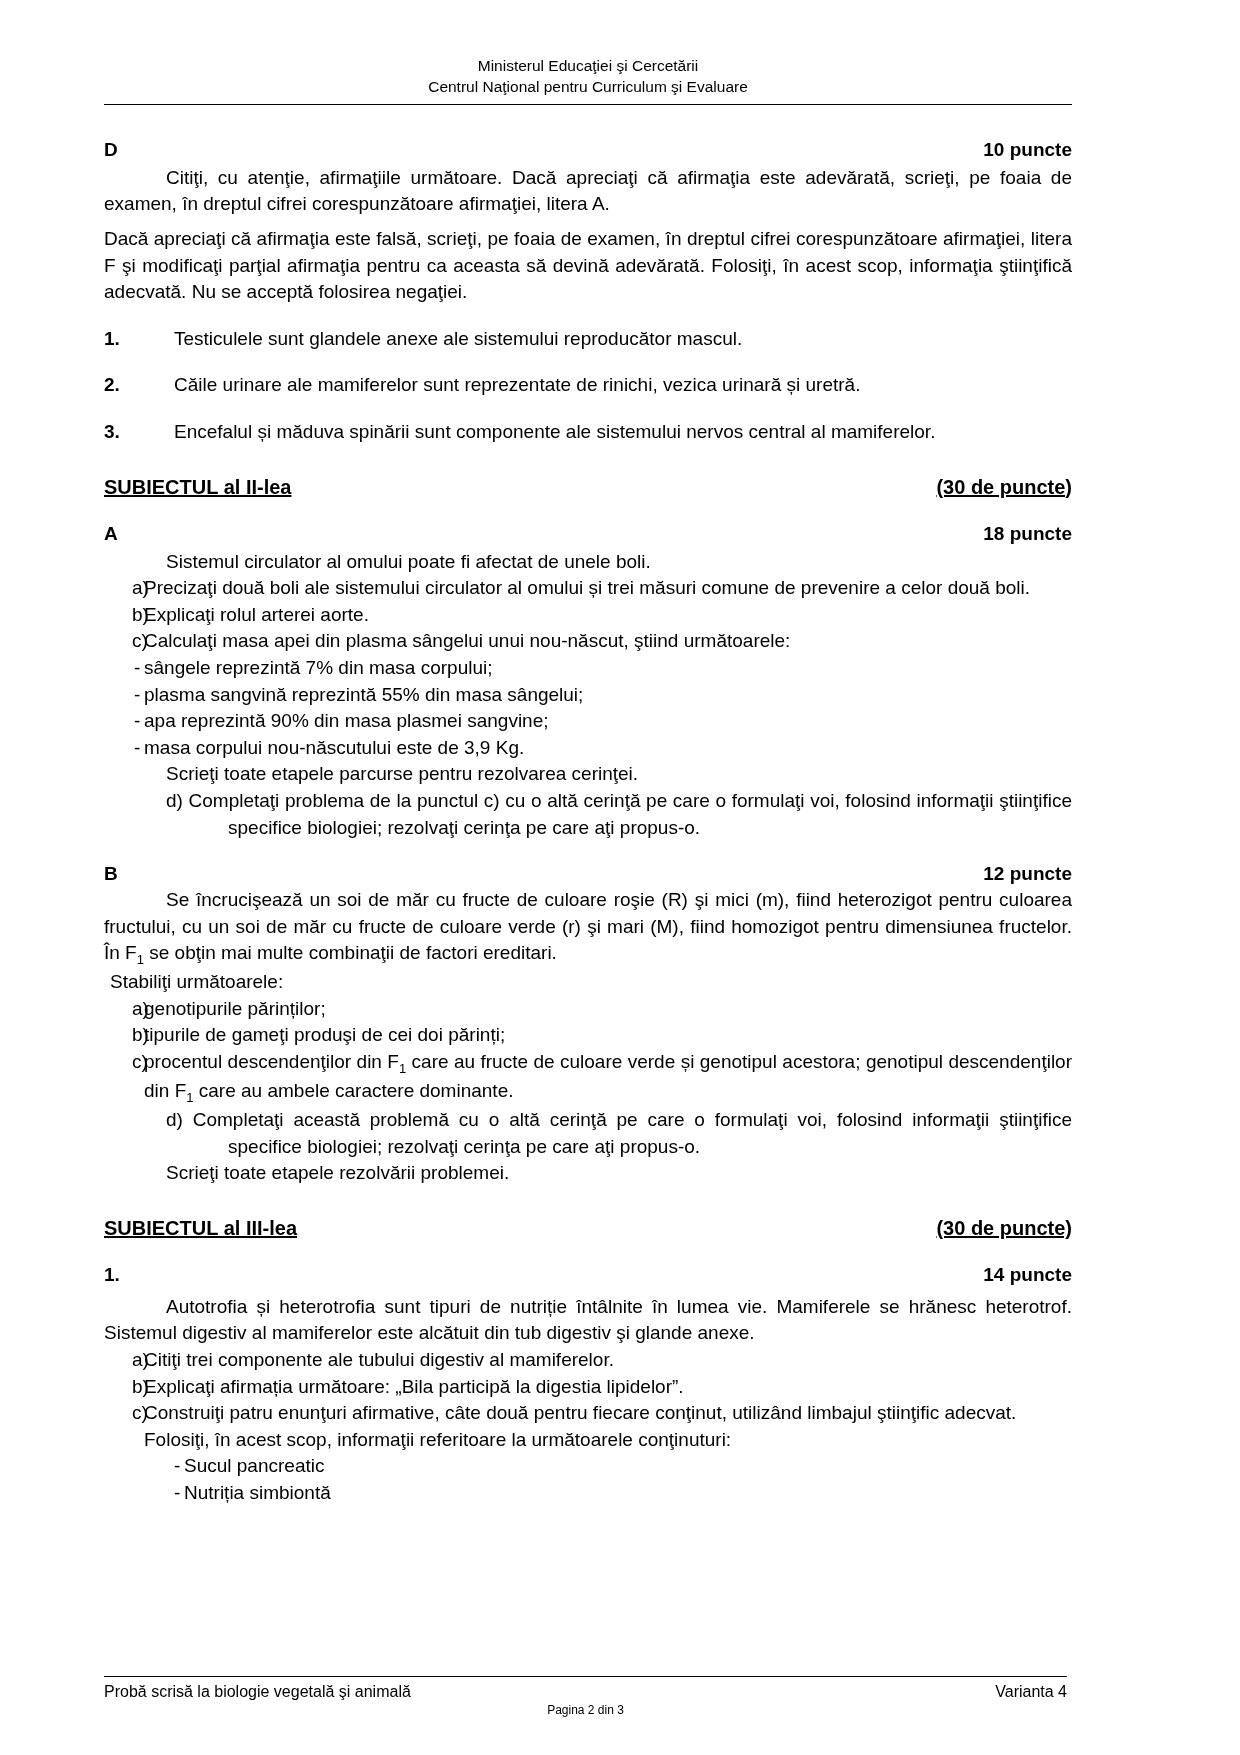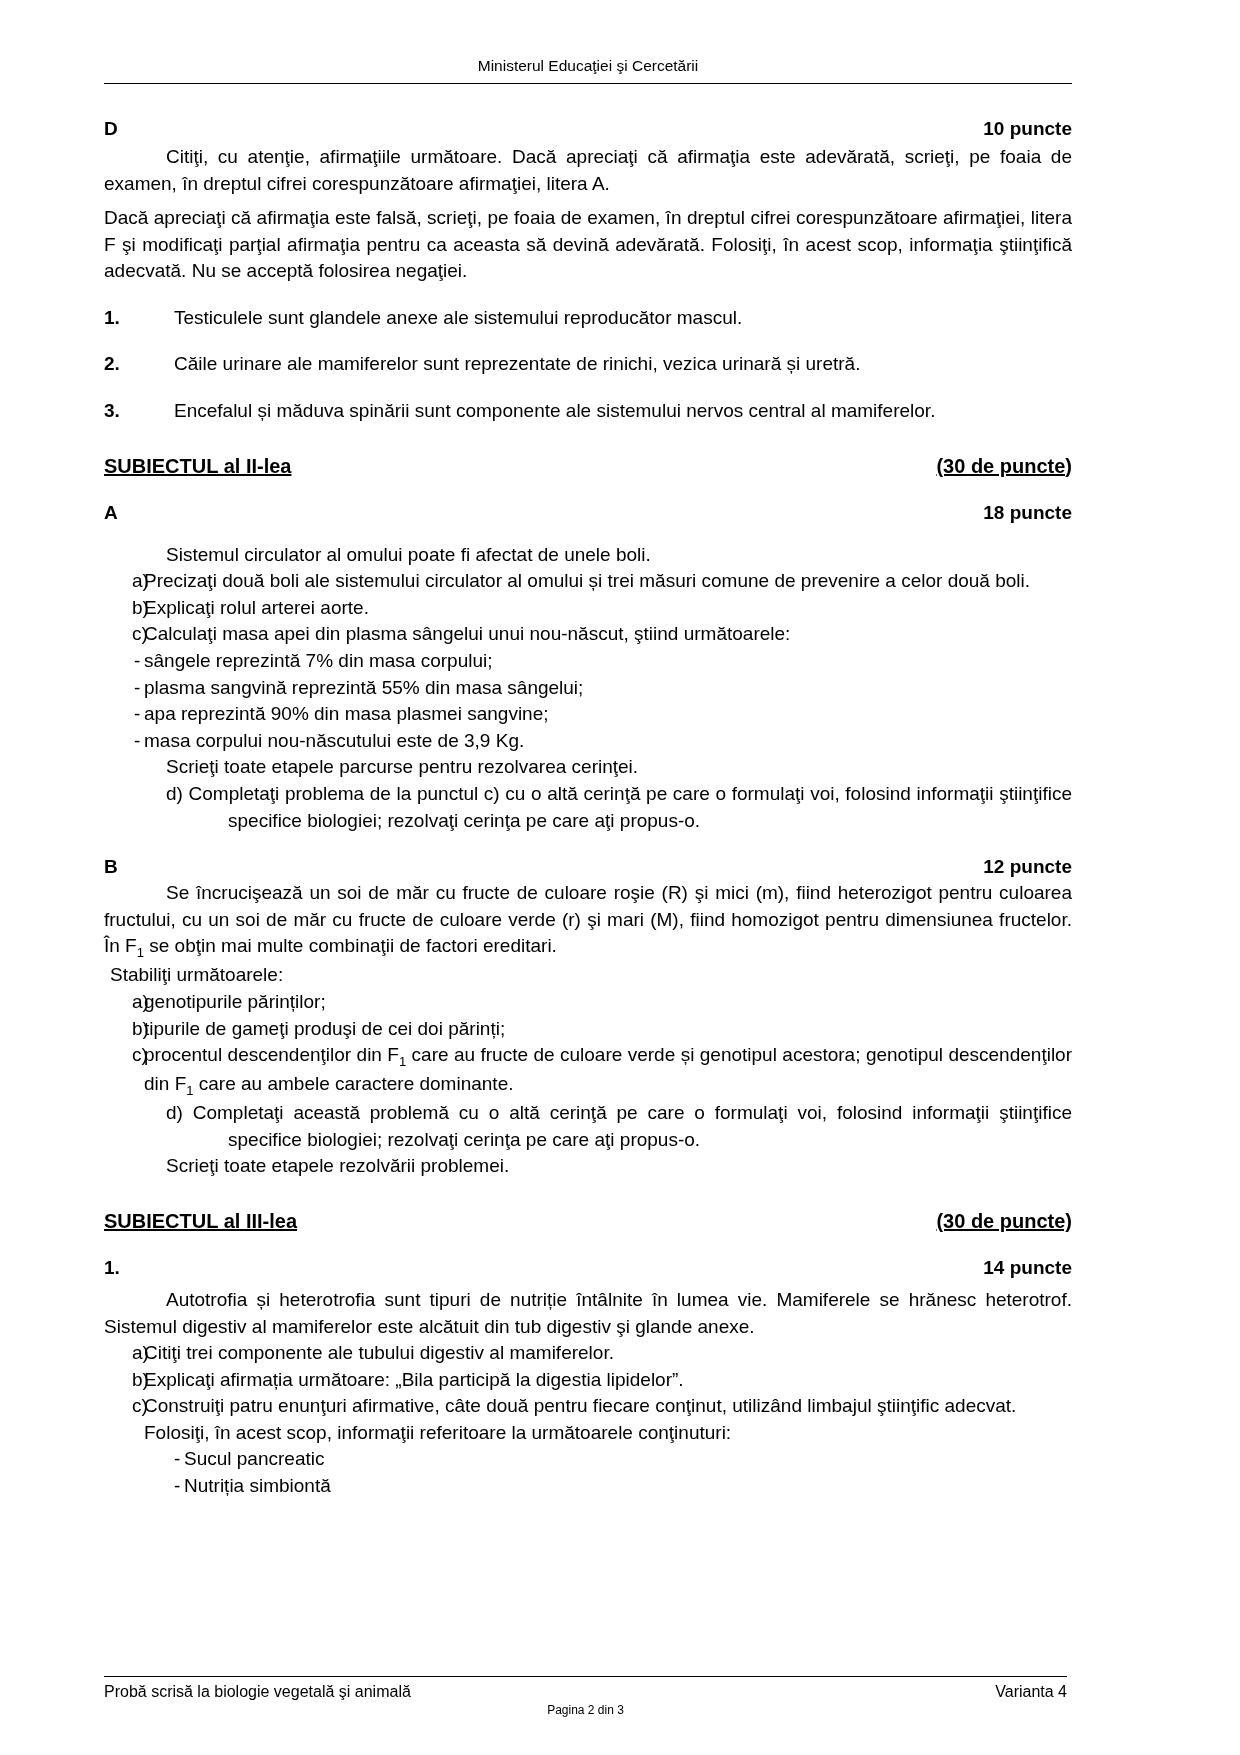--- a/index.html
+++ b/index.html
@@ -123,20 +123,21 @@
     margin-top: 2px;
   }
 </style>
 </head>
 <body>
 
 <div class="page">
 
   <div class="doc-header">
     <div class="line1">Ministerul Educaţiei şi Cercetării</div>
+    <div class="line2">Centrul Naţional pentru Curriculum şi Evaluare</div>
   </div>
   <div class="header-rule"></div>
 
   <div class="row-head" style="margin-top:26px;">
     <span class="left">D</span>
     <span class="right">10 puncte</span>
   </div>
 
   <div class="indent-par" style="margin-top:4px;">Citiţi, cu atenţie, afirmaţiile următoare. Dacă apreciaţi că afirmaţia este adevărată, scrieţi, pe foaia de examen, în dreptul cifrei corespunzătoare afirmaţiei, litera A.</div>
   <div class="par" style="margin-top:8px;">Dacă apreciaţi că afirmaţia este falsă, scrieţi, pe foaia de examen, în dreptul cifrei corespunzătoare afirmaţiei, litera F şi modificaţi parţial afirmaţia pentru ca aceasta să devină adevărată. Folosiţi, în acest scop, informaţia ştiinţifică adecvată. Nu se acceptă folosirea negaţiei.</div>
@@ -158,21 +159,21 @@
     <span>SUBIECTUL al II-lea</span>
     <span class="spacer"></span>
     <span>(30 de puncte)</span>
   </div>
 
   <div class="row-head" style="margin-top:24px;">
     <span class="left">A</span>
     <span class="right">18 puncte</span>
   </div>
 
-  <div class="par" style="padding-left:62px; margin-top:18px;">Sistemul circulator al omului poate fi afectat de unele boli.</div>
+  <div class="par" style="padding-left:62px; margin-top:4px;">Sistemul circulator al omului poate fi afectat de unele boli.</div>
 
   <div class="list">
     <div class="li">
       <span class="mark">a)</span>
       <span class="body">Precizaţi două boli ale sistemului circulator al omului și trei măsuri comune de prevenire a celor două boli.</span>
     </div>
     <div class="li">
       <span class="mark">b)</span>
       <span class="body">Explicaţi rolul arterei aorte.</span>
     </div>

